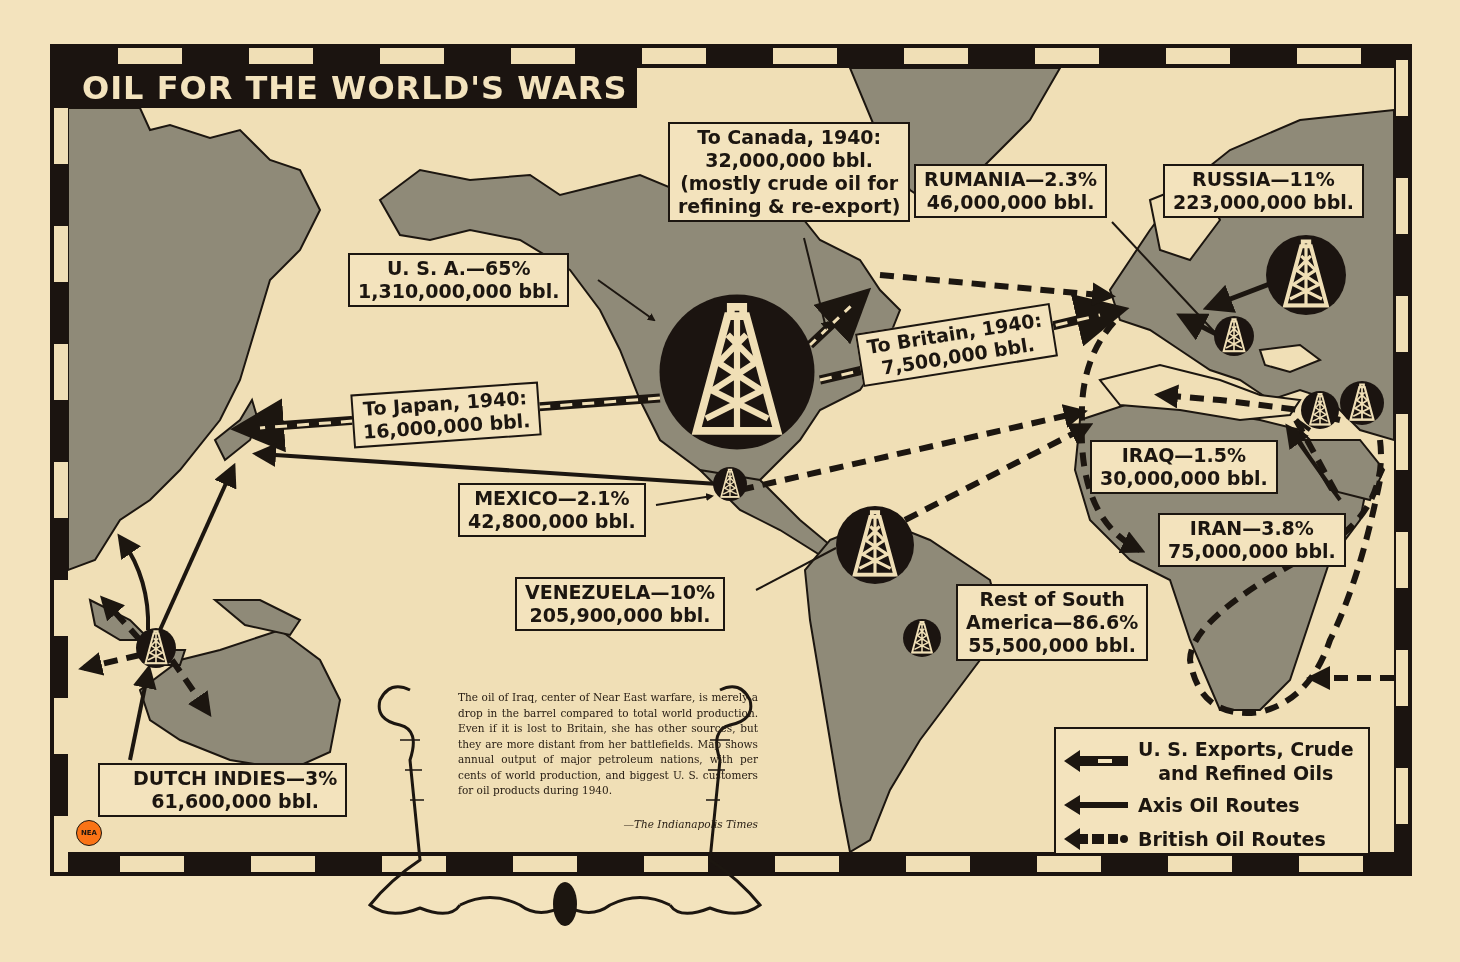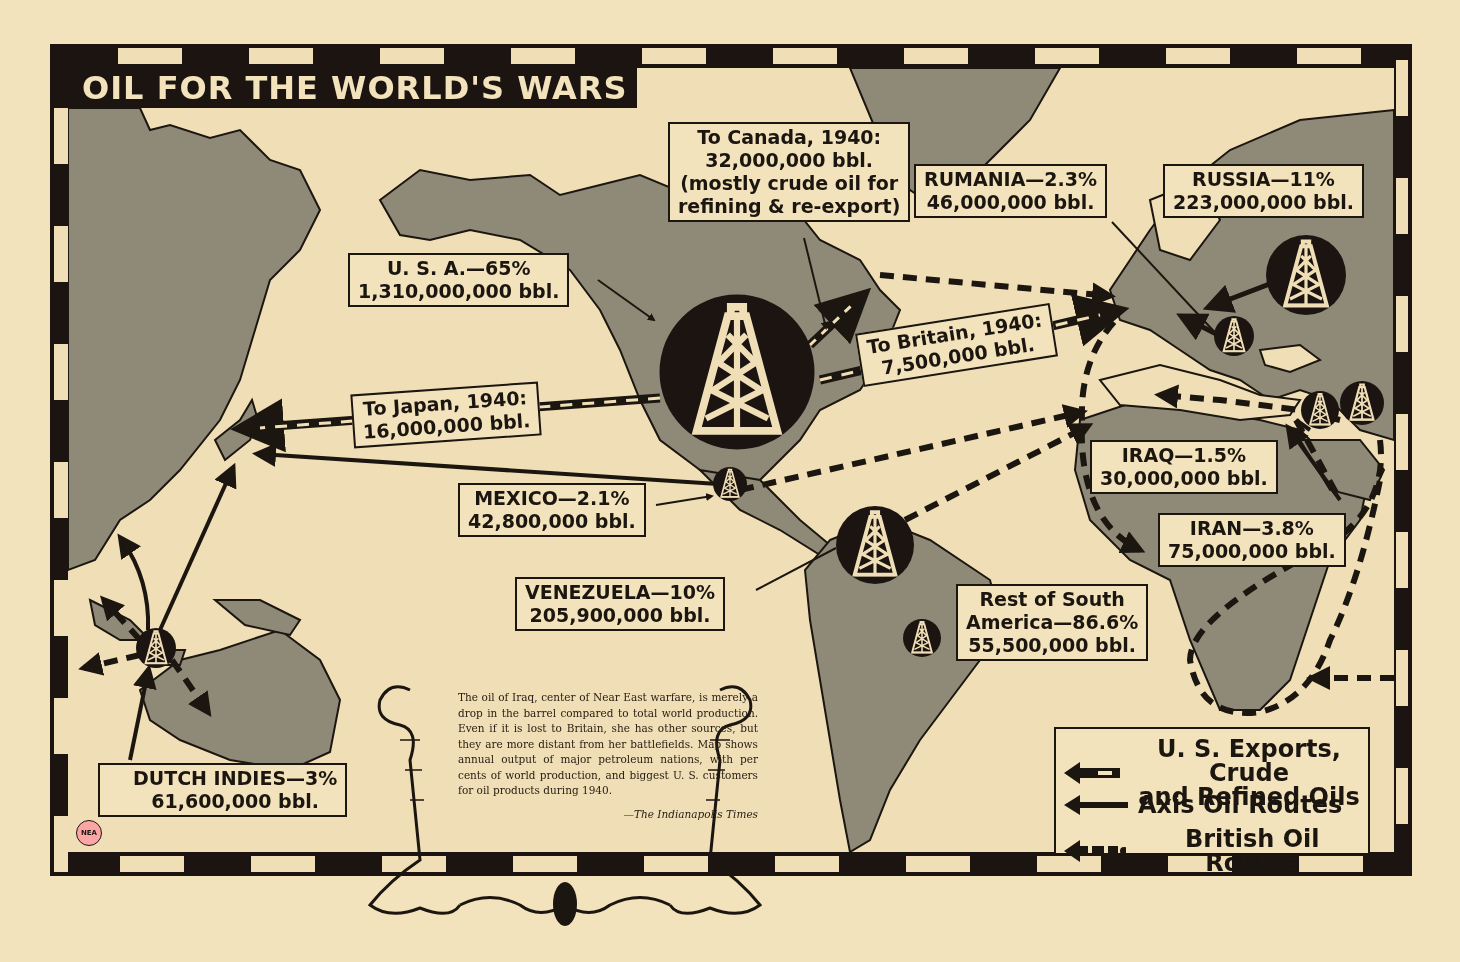--- a/index.html
+++ b/index.html
@@ -19,28 +19,28 @@
   .label {
     position: absolute; background: #f3e3bd; border: 2px solid #1c1610; text-align: center;
     font-weight: bold; font-size: 19px; line-height: 23px; padding: 2px 8px; color: #1c1610; white-space: nowrap;
   }
   .label span { display: block; }
   .rot { transform: rotate(-9deg); transform-origin: center; }
   .note {
     position: absolute; left: 458px; top: 690px; width: 300px; font-family: "DejaVu Serif", serif;
     font-size: 10.5px; line-height: 15.5px; color: #2a2016; text-align: justify;
   }
-  .note .credit { display: block; text-align: right; font-style: italic; margin-top: 8px; }
+  .note .credit { display: block; text-align: right; font-style: italic; margin-top: 18px; }
   .legend {
     position: absolute; left: 1054px; top: 727px; width: 312px; height: 124px; background: #f3e3bd;
     border: 2px solid #1c1610; border-bottom: none;
   }
-  .legend-row { position: absolute; left: 8px; display: flex; align-items: center; font-weight: bold; font-size: 24px; color: #1c1610; }
+  .legend-row { position: absolute; left: 8px; display: flex; align-items: center; font-weight: bold; font-size: 19px; color: #1c1610; }
   .legend-row .txt { margin-left: 10px; line-height: 24px; text-align: center; }
-  .nea { position: absolute; left: 76px; top: 820px; width: 24px; height: 24px; border: 1.5px solid #1c1610; border-radius: 50%; font-size: 7px; text-align: center; line-height: 24px; font-weight: bold; background: #fca5a5; }
+  .nea { position: absolute; left: 76px; top: 820px; width: 24px; height: 24px; border: 1.5px solid #1c1610; border-radius: 50%; font-size: 7px; text-align: center; line-height: 24px; font-weight: bold; background: #f97316; }
 </style>
 </head>
 <body>
 
 <div class="frame"></div>
 
 <div id="ticks">
     <div class="border-tick" style="left: 118px; top: 48px; width: 64px; height: 16px;"></div>
     <div class="border-tick" style="left: 249px; top: 48px; width: 64px; height: 16px;"></div>
     <div class="border-tick" style="left: 380px; top: 48px; width: 64px; height: 16px;"></div>

